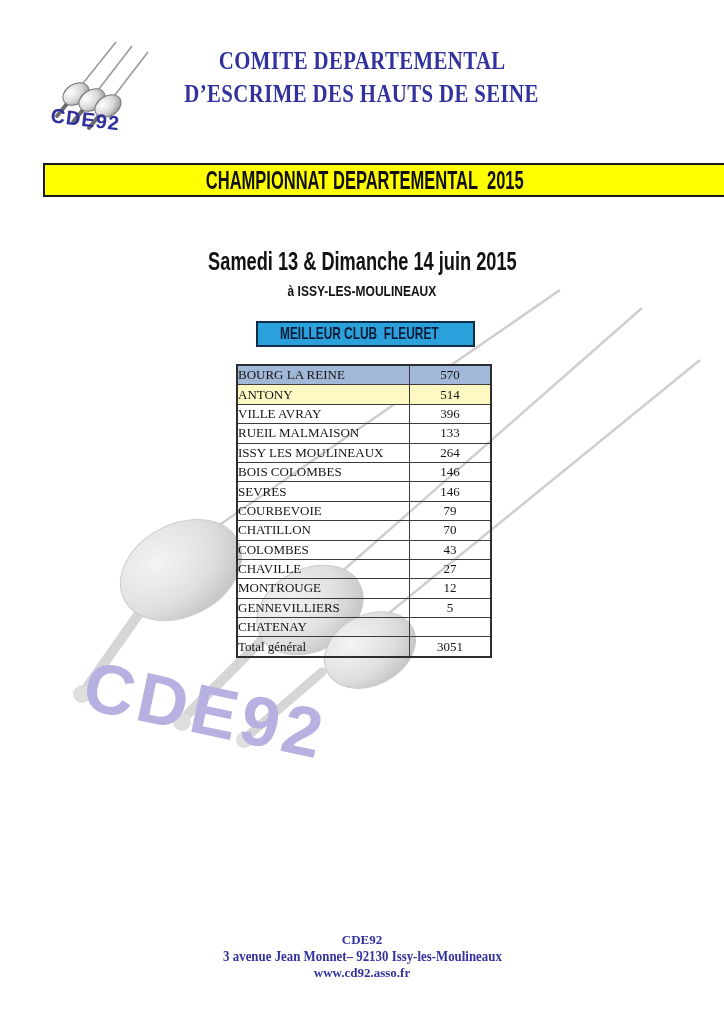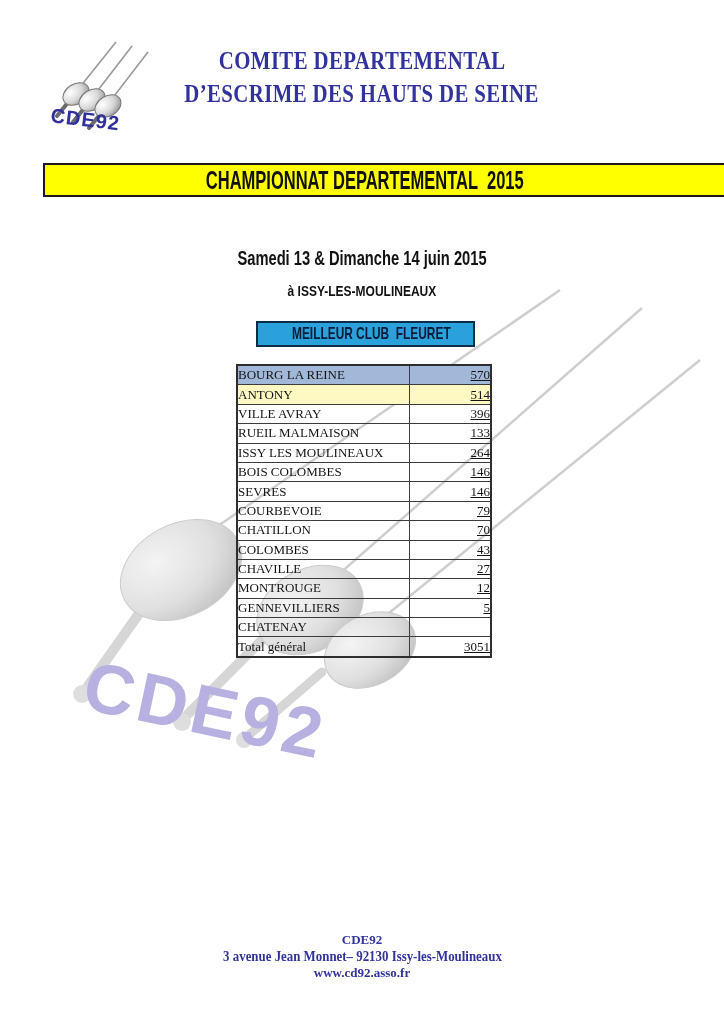--- a/index.html
+++ b/index.html
@@ -27,50 +27,50 @@
     padding-right:118px;box-sizing:content-box;
   }
   .banner-label{
     font-family:"Liberation Sans","DejaVu Sans",sans-serif;
     font-weight:bold;font-size:25px;color:#111;
     display:inline-block;transform:scaleX(.66);white-space:pre;
   }
 
   
   .event-date{top:246px;font-family:"Liberation Sans",sans-serif;font-weight:bold;
-    font-size:21px;color:#121212;}
+    font-size:26px;color:#121212;}
   .event-date>span{display:inline-block;transform:scaleX(.7);white-space:pre;}
   .event-loc{top:282px;font-family:"Liberation Sans",sans-serif;font-weight:bold;
     font-size:15px;color:#121212;}
   .event-loc>span{display:inline-block;transform:scaleX(.8);white-space:pre;}
 
   
   .club-hdr{
     left:256px;top:321px;width:215px;height:22px;
     background:var(--header-box-blue,#2aa1da);
     border:2px solid #0c2d4a;
-    display:flex;align-items:center;justify-content:flex-start;z-index:2;
+    display:flex;align-items:center;justify-content:flex-end;z-index:2;
   }
   .club-hdr-label{
     font-family:"Liberation Sans","DejaVu Sans",sans-serif;
     font-weight:bold;font-size:17px;color:#0d1b38;
     display:inline-block;transform:scaleX(.7);white-space:pre;
   }
 
   
   .tbl-wrap{left:236px;top:364px;z-index:1;}
   table.results{border-collapse:collapse;table-layout:fixed;width:251px;
     border:2px solid #2e2e2e;background:transparent;}
   table.results td{
     border:1px solid #3c3c3c;height:18.4px;padding:0;
     font-size:13px;color:#141414;vertical-align:middle;
     overflow:hidden;background:transparent;
   }
   td.club{width:171px;padding-left:5px;text-align:left;}
-  td.pts{width:80px;text-align:right;text-decoration:underline;}
+  td.pts{width:80px;text-align:center;}
 
   
   .wm-svg{left:58px;top:288px;width:648px;height:492px;z-index:0;pointer-events:none;}
   .wm-text{fill:var(--watermark-purple,#b3ade0);
     font-family:"Liberation Sans","DejaVu Sans",sans-serif;font-weight:bold;}
 
   
   .footer{top:932px;color:var(--title-blue,#32329e);font-weight:bold;z-index:2;}
   .footer-org{font-size:13px;line-height:16px;}
   .footer-address{font-size:14px;line-height:17px;}

